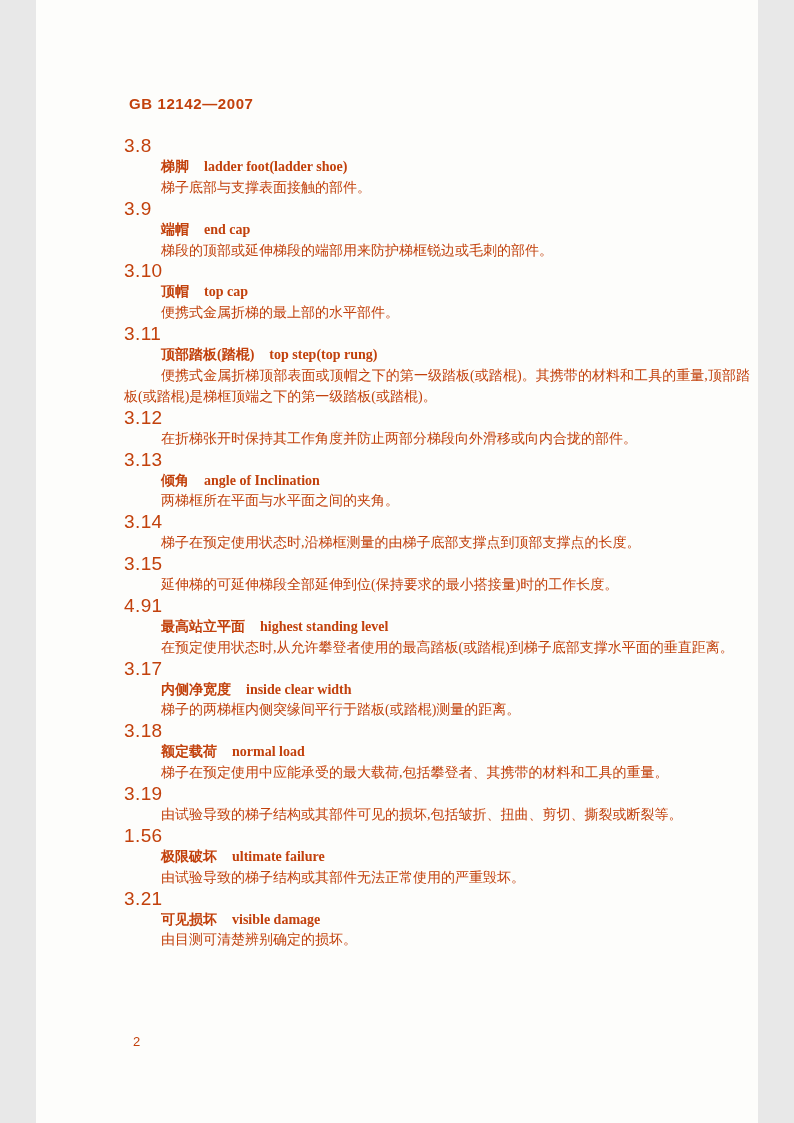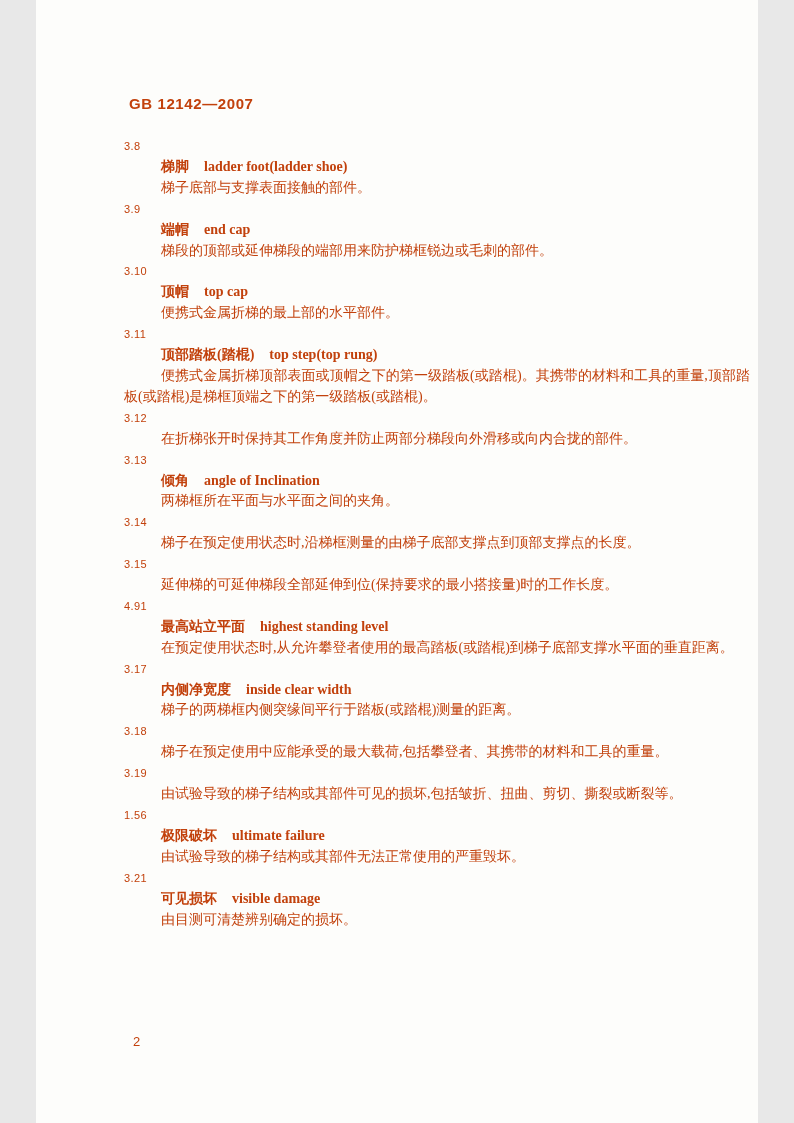--- a/index.html
+++ b/index.html
@@ -26,21 +26,21 @@
     position: absolute;
     left: 88px;
     top: 136px;
     width: 626px;
     font-size: 14px;
     line-height: 20.9px;
   }
   .term-section { margin: 0; }
   .sec-number {
     font-family: "Liberation Sans", "DejaVu Sans", sans-serif;
-    font-size: 11px;
+    font-size: 19px;
     letter-spacing: 0.4px;
   }
   .term-line {
     padding-left: 37px;
     font-weight: bold;
   }
   .term-zh { margin-right: 15px; }
   .term-en { font-family: "Liberation Serif", "DejaVu Serif", serif; }
   .term-en.italic { font-style: italic; }
   .sec-def {
@@ -129,20 +129,23 @@
   <section class="term-section">
     <div class="sec-number">3.17</div>
     <div class="term-line">
       <span class="term-zh">内侧净宽度</span><span class="term-en">inside clear width</span>
     </div>
     <p class="sec-def">梯子的两梯框内侧突缘间平行于踏板(或踏棍)测量的距离。</p>
   </section>
 
   <section class="term-section">
     <div class="sec-number">3.18</div>
+    <div class="term-line">
+      <span class="term-zh">额定载荷</span><span class="term-en">normal load</span>
+    </div>
     <p class="sec-def">梯子在预定使用中应能承受的最大载荷,包括攀登者、其携带的材料和工具的重量。</p>
   </section>
 
   <section class="term-section">
     <div class="sec-number">3.19</div>
     <p class="sec-def">由试验导致的梯子结构或其部件可见的损坏,包括皱折、扭曲、剪切、撕裂或断裂等。</p>
   </section>
 
   <section class="term-section">
     <div class="sec-number">1.56</div>

